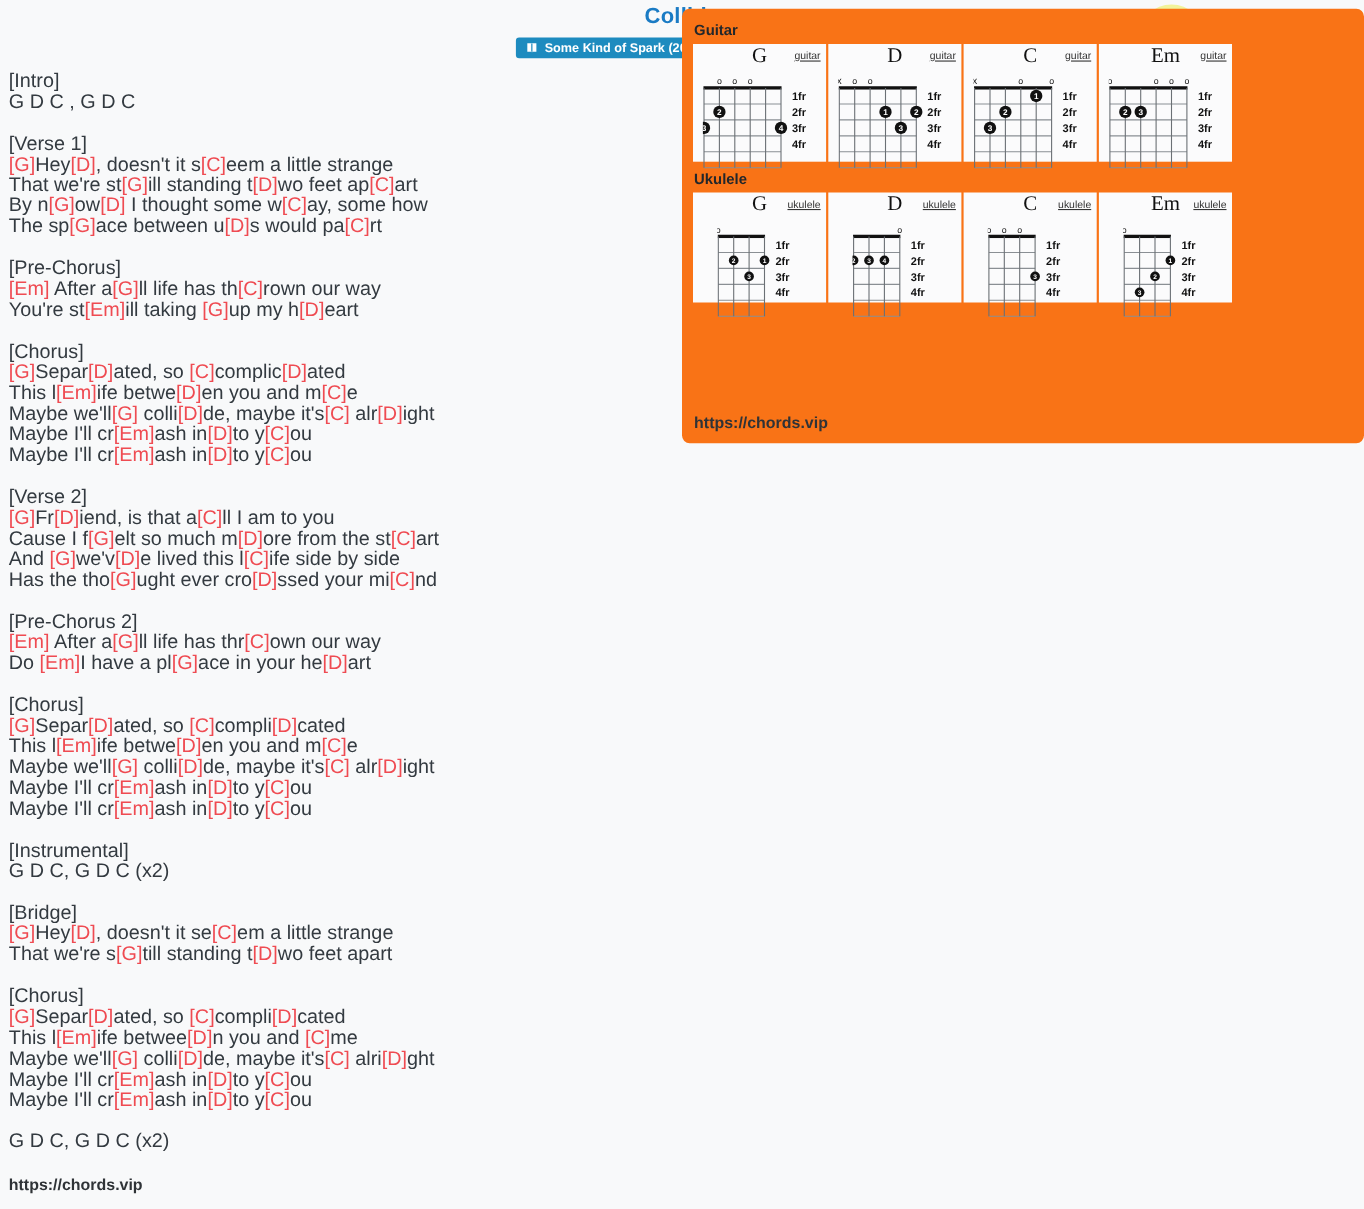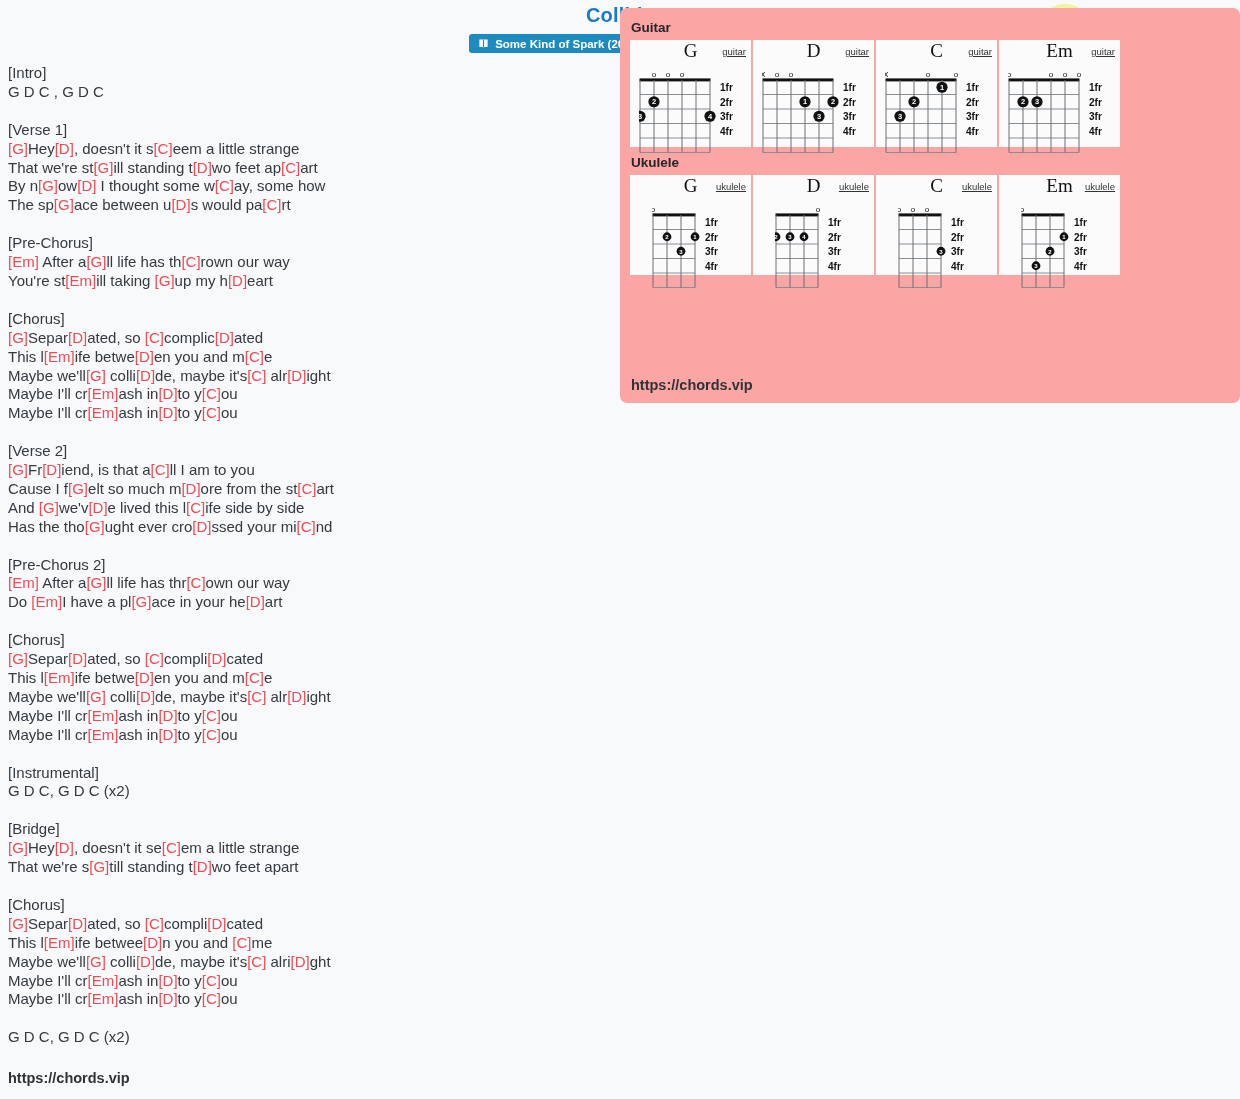--- a/index.html
+++ b/index.html
@@ -56,35 +56,35 @@
     font-size: 14.5px; font-weight: bold; color: #5fd9ea;
     letter-spacing: -.2px; margin-top: 3px;
     -webkit-text-stroke: .8px #2b5f77;
     paint-order: stroke fill;
   }
 
   
   .lyrics {
     position: absolute; left: 8px; top: 64px;
     width: 600px;
-    font-size: 15px; line-height: 18.9px;
+    font-size: 18px; line-height: 18.9px;
     color: #333a40;
     white-space: pre-wrap;
   }
   .lyrics .chord { color: #ef4b52; }
   .site-footer {
     position: absolute; left: 8px; top: 1070px;
     font-size: 14.5px; font-weight: bold; color: #2f3337;
   }
 
   
   .chord-panel {
     position: absolute; left: 620px; top: 8px;
     width: 620px; height: 395px;
-    background: #fca5a5;
+    background: #f97316;
     border-radius: 7px;
   }
   .panel-head {
     font-size: 13.5px; font-weight: bold; color: #23272b;
     padding: 12px 0 5px 11px;
   }
   .panel-head.second { padding-top: 8px; }
   .chord-row { display: flex; padding: 0 10px; gap: 2px; }
   .chord-card {
     background: #fbfbfc;

